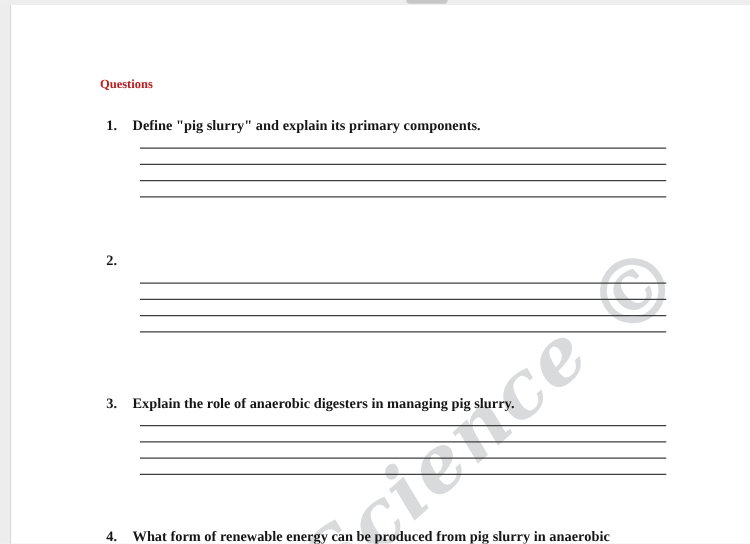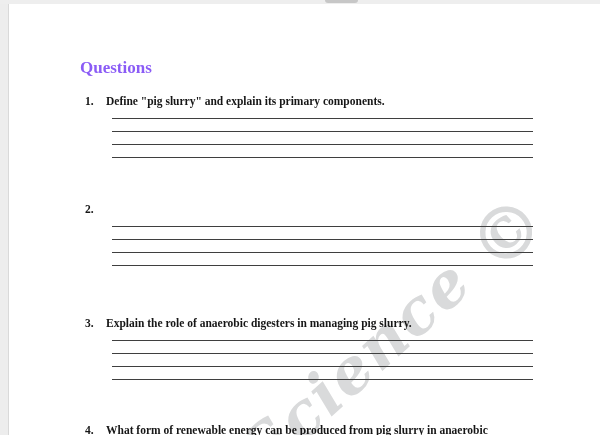--- a/index.html
+++ b/index.html
@@ -37,22 +37,22 @@
     font-family:"DejaVu Serif",serif;
     font-style:italic; font-weight:bold;
     font-size:62px; letter-spacing:2px;
     color:#d9dadb; white-space:nowrap;
     user-select:none;
   }
   .watermark .wm-symbol { font-size:72px; vertical-align:-6px; }
 
   .heading {
     position:absolute; left:71px; top:56px;
-    font-weight:bold; font-size:17px; line-height:15px;
-    color:#8b5cf6; 
+    font-weight:bold; font-size:10px; line-height:15px;
+    color:#b91c1c; 
   }
 
   .question { position:absolute; left:76px; width:466px; }
   .q1 { top:91px; }
   .q2 { top:199px; }
   .q3 { top:313px; }
   .q4 { top:420px; }
 
   .q-head {
     display:flex; white-space:nowrap;

